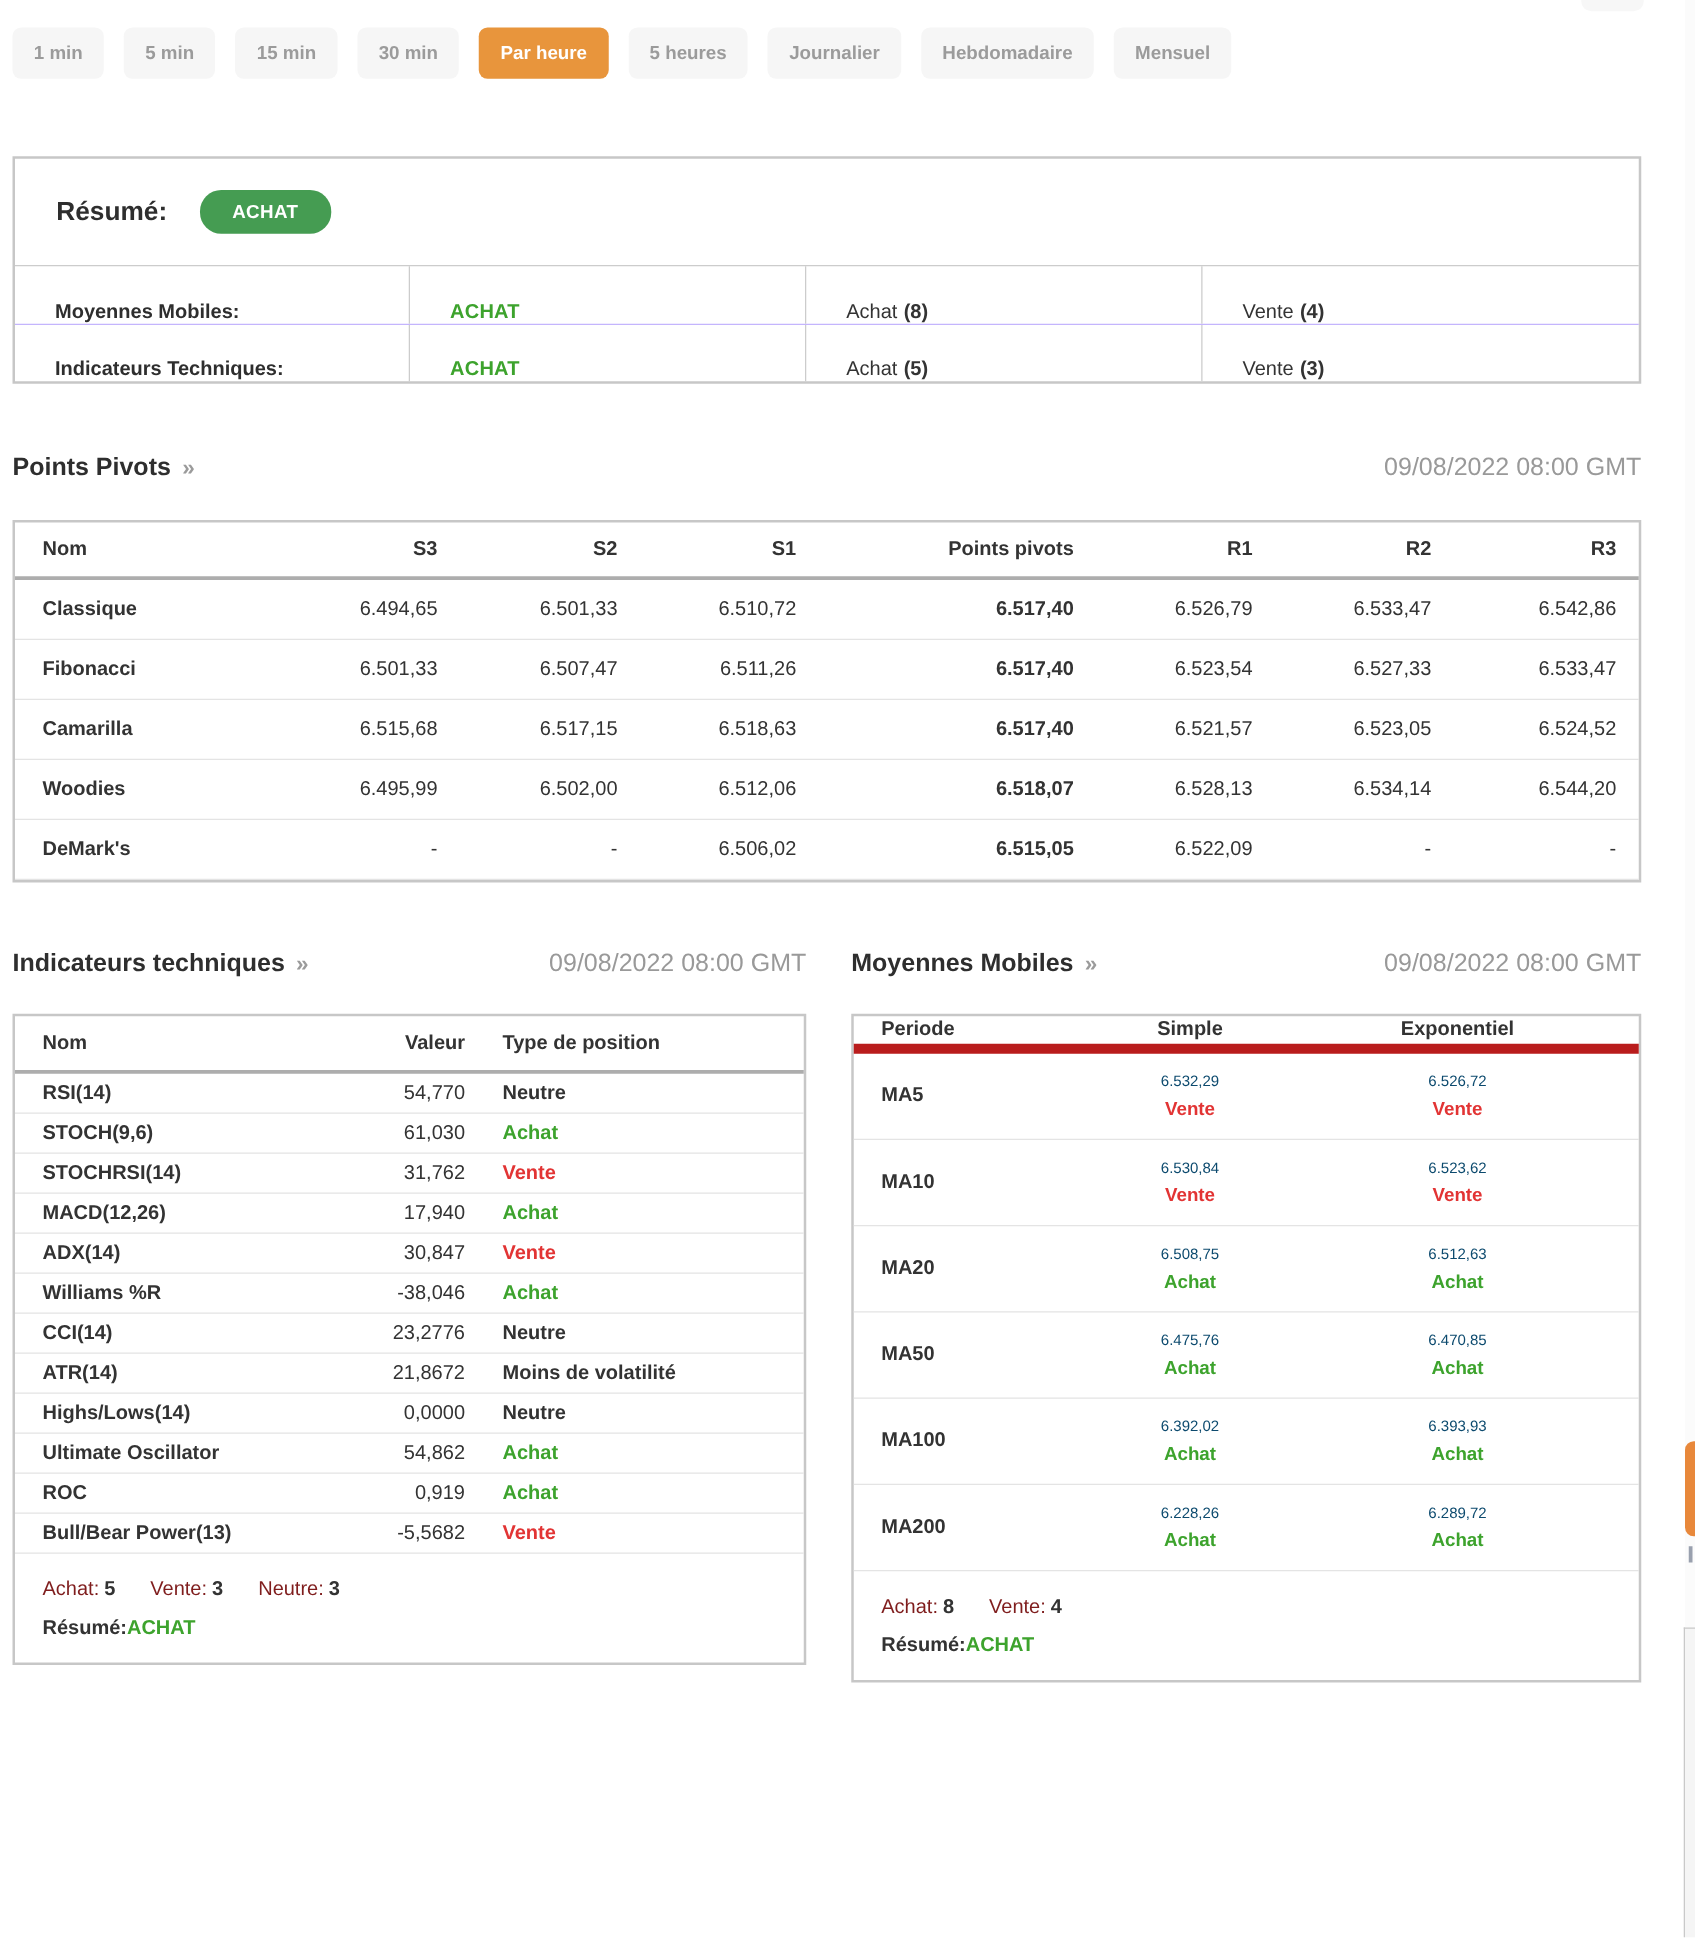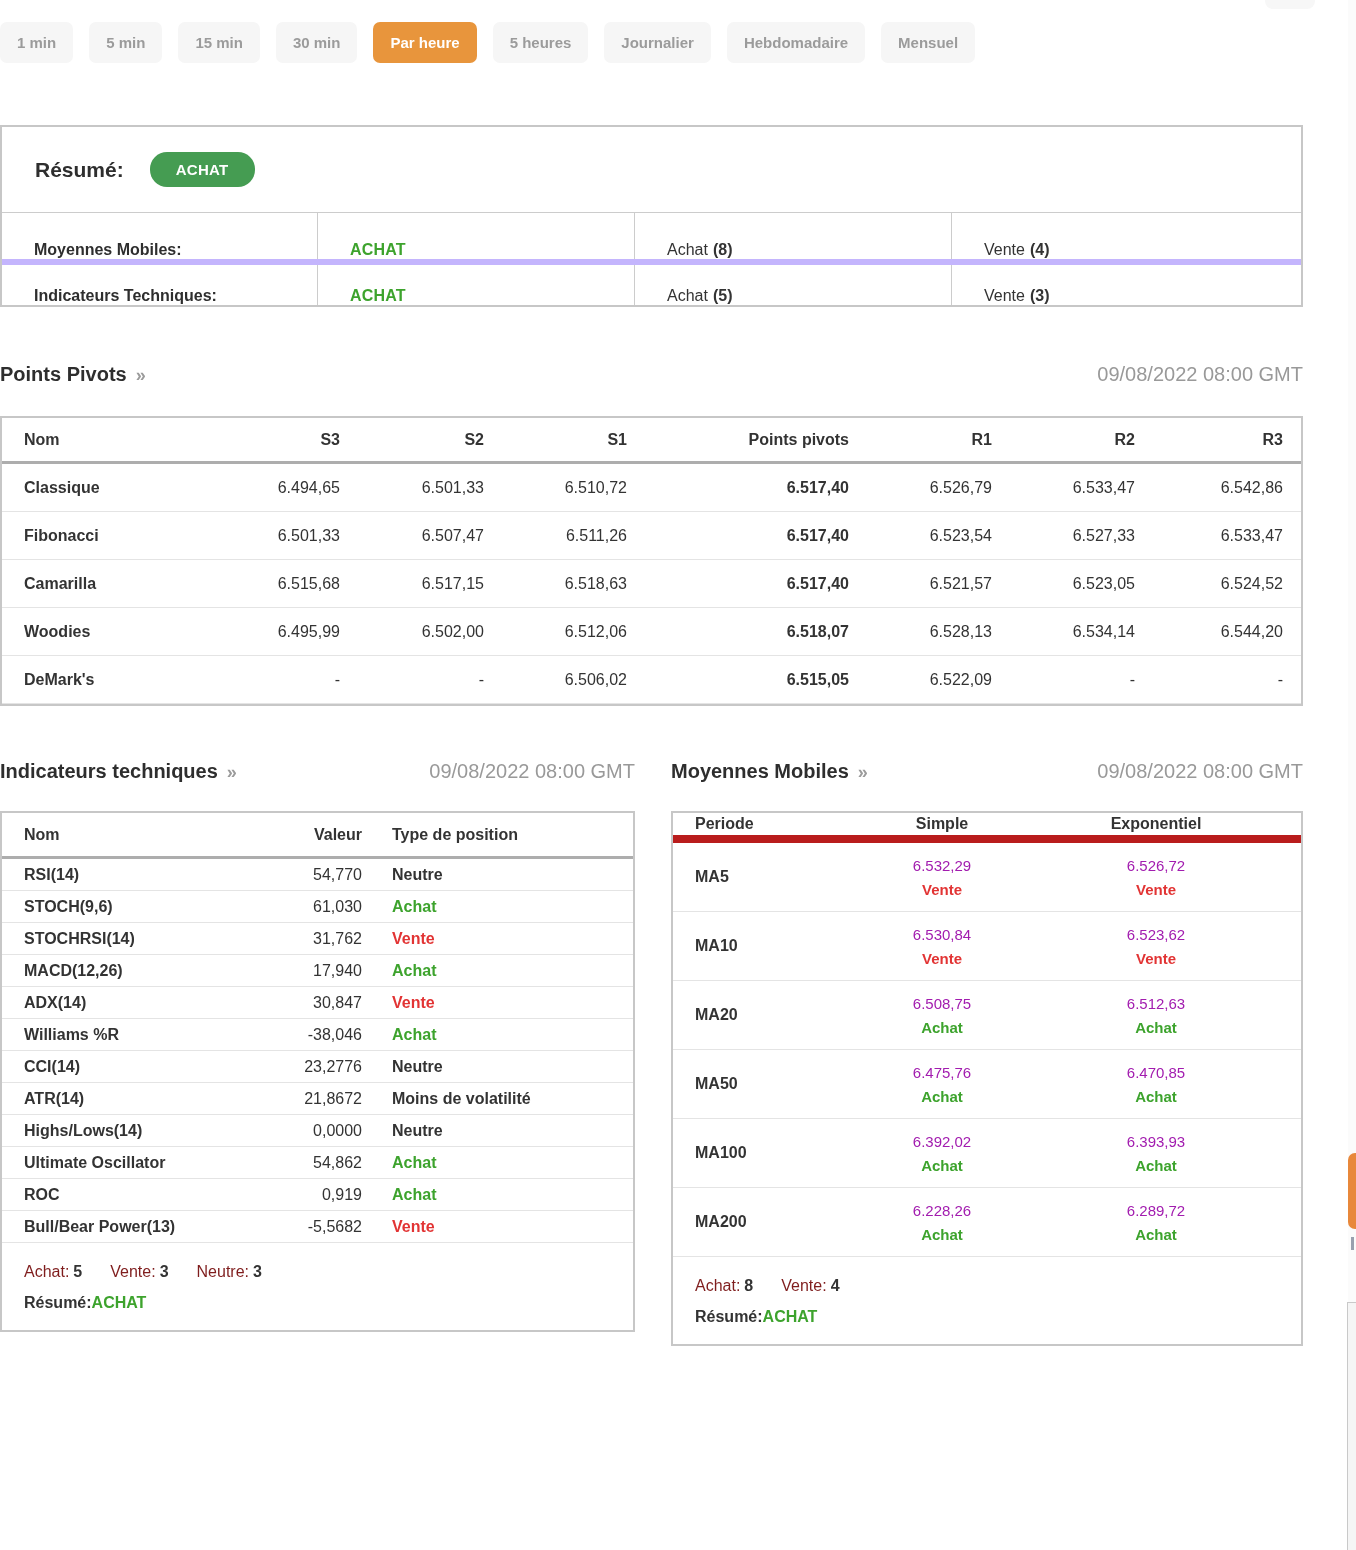--- a/index.html
+++ b/index.html
@@ -2,21 +2,21 @@
 <html><head>
 <meta charset="utf-8">
 <style>
   * { box-sizing: border-box; }
   html,body { margin:0; padding:0; }
   body {
     width:1356px; height:1550px; position:relative; overflow:hidden;
     background:#ffffff; color:#333;
     font-family:"Liberation Sans", sans-serif; font-size:16px;
   }
-  .content { width:1303px; margin-left:0; }
+  .content { width:1303px; margin-left:10px; }
 
   
   .tabs { display:flex; gap:16px; padding-top:22px; }
   .tab {
     background:#f6f6f6; color:#9b9b9b; font-weight:bold; font-size:15px;
     padding:12px 17px; border-radius:7px; cursor:pointer; white-space:nowrap;
   }
   .tab.active { background:#E8953C; color:#ffffff; }
 
   
@@ -27,21 +27,21 @@
   }
   .summary-title { font-size:21px; font-weight:bold; color:#2e2e2e; }
   .badge {
     background:#459C52; color:#fff; font-weight:bold; font-size:15px;
     padding:9px 26px; border-radius:17px; letter-spacing:.3px;
   }
   .summary-row {
     display:grid; grid-template-columns:315px 317px 317px 1fr;
     height:46px; align-items:center;
   }
-  .summary-row + .summary-row { border-top:6px solid #c4b5fd; }
+  .summary-row + .summary-row { border-top:1px solid #c4b5fd; }
   .summary-row .cell { padding-left:32px; height:100%; display:flex; align-items:flex-end; gap:5px; }
   .summary-row .cell + .cell { border-left:1px solid #cccccc; }
   .summary-row .lbl { font-weight:bold; color:#2e2e2e; }
   .sig-strong { font-weight:bold; letter-spacing:.2px; }
 
   
   .section-head {
     display:flex; justify-content:space-between; align-items:baseline;
   }
   .section-title { font-size:20px; font-weight:bold; color:#2e2e2e; }
@@ -74,21 +74,21 @@
   .ihead .c.act { font-weight:bold; }
   .irow { height:32px; border-bottom:1px solid #e4e4e4; }
 
   
   .mgrid { display:grid; grid-template-columns:180px 1fr 270px; align-items:center; }
   .mgrid .c.period { padding-left:22px; font-weight:bold; }
   .mgrid .c.num { text-align:center; }
   .mgrid .c.exp { padding-right:20px; }
   .mhead { height:30px; border-bottom:8px solid #b91c1c; font-weight:bold; }
   .marow { height:69px; border-bottom:1px solid #e4e4e4; }
-  .maval { font-size:15px; color:#a21caf; }
+  .maval { font-size:12px; color:#0c4a6e; }
   .masig { font-weight:bold; font-size:15px; margin-top:7px; }
 
   
   .tfoot { padding:20px 0 18px 22px; }
   .fline { display:flex; gap:28px; }
   .fgroup span { color:#7f1d1d; }
   .fgroup b { margin-left:4px; }
   .fline2 { margin-top:13px; font-weight:bold; }
 
   

